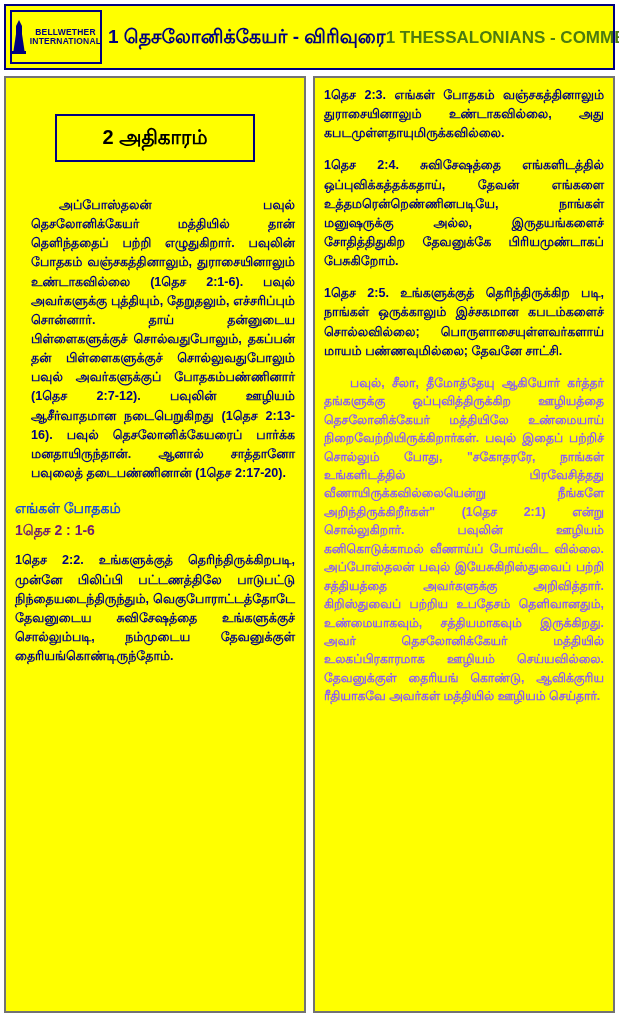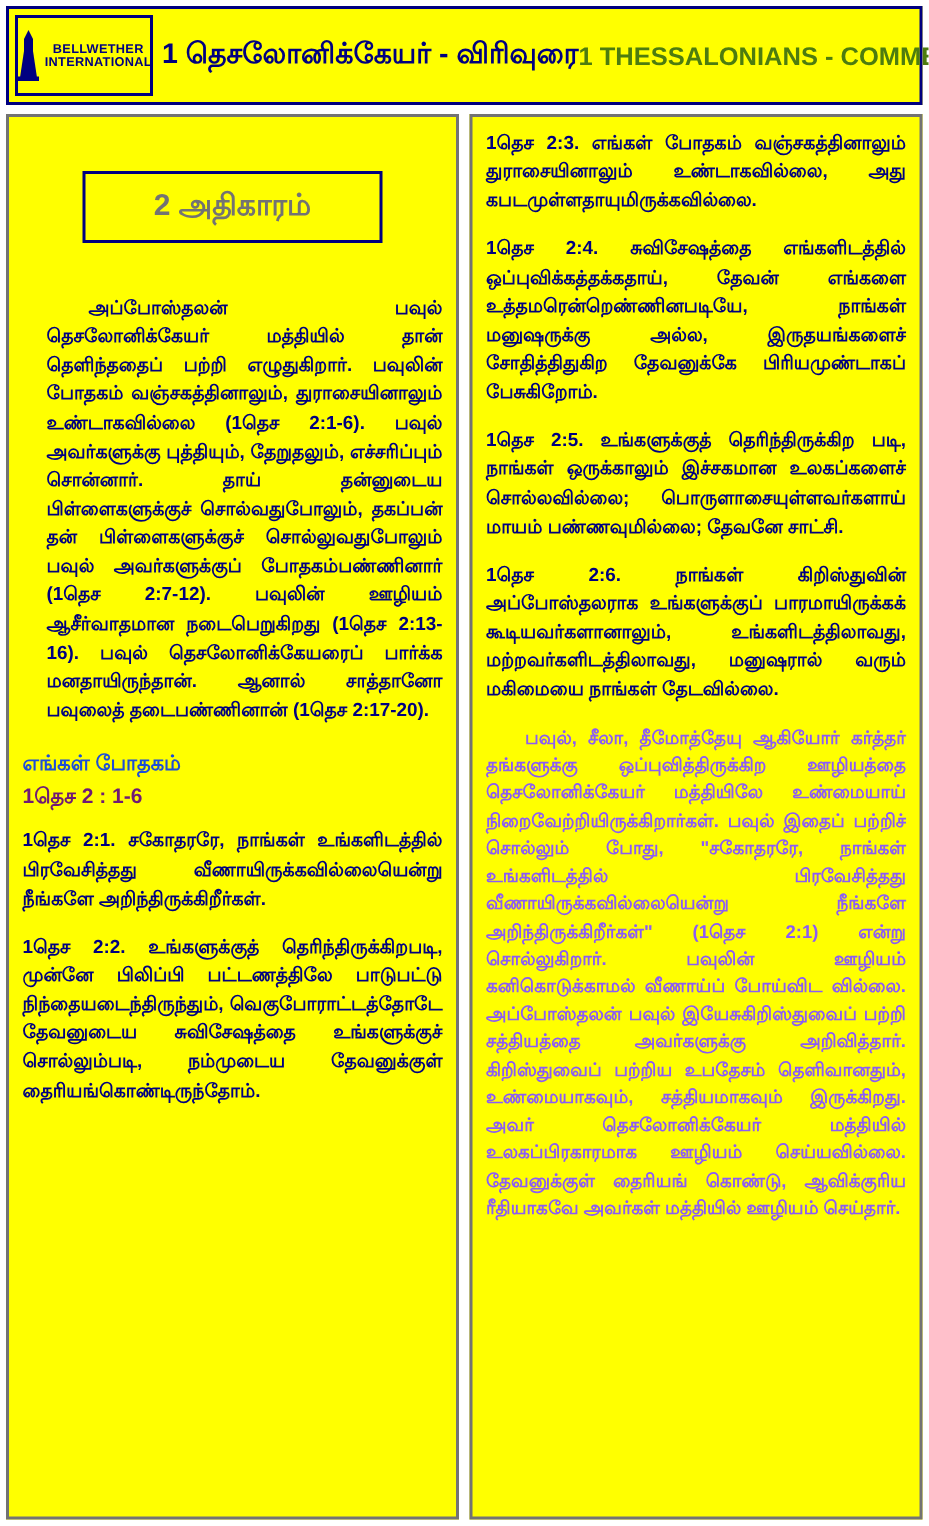--- a/index.html
+++ b/index.html
@@ -111,21 +111,21 @@
     border: 2px solid #000080;
     background: #ffff00;
     display: flex;
     align-items: center;
     justify-content: center;
     box-shadow: 0 0 0 2px #ffff00 inset;
   }
   .chapter-box span {
     font-size: 20px;
     font-weight: bold;
-    color: #737373;
+    color: #000000;
   }
 
   p {
     margin: 0 0 11px 16px;
   }
   .para {
     font-size: 12.6px;
     line-height: 1.52;
     text-align: justify;
     text-justify: inter-word;
@@ -205,24 +205,20 @@
 
     <div class="chapter-box">
       <span>2 அதிகாரம்</span>
     </div>
 
     <p class="para para-intro">அப்போஸ்தலன் பவுல் தெசலோனிக்கேயர் மத்தியில் தான் தெளிந்ததைப் பற்றி எழுதுகிறார். பவுலின் போதகம் வஞ்சகத்தினாலும், துராசையினாலும் உண்டாகவில்லை (1தெச 2:1-6). பவுல் அவர்களுக்கு புத்தியும், தேறுதலும், எச்சரிப்பும் சொன்னார். தாய் தன்னுடைய பிள்ளைகளுக்குச் சொல்வதுபோலும், தகப்பன் தன் பிள்ளைகளுக்குச் சொல்லுவதுபோலும் பவுல் அவர்களுக்குப் போதகம்பண்ணினார் (1தெச 2:7-12). பவுலின் ஊழியம் ஆசீர்வாதமான நடைபெறுகிறது (1தெச 2:13-16). பவுல் தெசலோனிக்கேயரைப் பார்க்க மனதாயிருந்தான். ஆனால் சாத்தானோ பவுலைத் தடைபண்ணினான் (1தெச 2:17-20).</p>
 
     <div class="section-head">எங்கள் போதகம்</div>
     <div class="section-ref">1தெச 2 : 1-6</div>
 
-    <p class="verse">
-      <span class="ref">1தெச 2:1.</span>
-      <span>சகோதரரே, நாங்கள் உங்களிடத்தில் பிரவேசித்தது வீணாயிருக்கவில்லையென்று நீங்களே அறிந்திருக்கிறீர்கள்.</span>
-    </p>
 
     <p class="verse">
       <span class="ref">1தெச 2:2.</span>
       <span>உங்களுக்குத் தெரிந்திருக்கிறபடி, முன்னே பிலிப்பி பட்டணத்திலே பாடுபட்டு நிந்தையடைந்திருந்தும், வெகுபோராட்டத்தோடே தேவனுடைய சுவிசேஷத்தை உங்களுக்குச் சொல்லும்படி, நம்முடைய தேவனுக்குள் தைரியங்கொண்டிருந்தோம்.</span>
     </p>
 
   </div>
 
   <div class="col col-right">
 
@@ -231,25 +227,21 @@
       <span>எங்கள் போதகம் வஞ்சகத்தினாலும் துராசையினாலும் உண்டாகவில்லை, அது கபடமுள்ளதாயுமிருக்கவில்லை.</span>
     </p>
 
     <p class="verse">
       <span class="ref">1தெச 2:4.</span>
       <span>சுவிசேஷத்தை எங்களிடத்தில் ஒப்புவிக்கத்தக்கதாய், தேவன் எங்களை உத்தமரென்றெண்ணினபடியே, நாங்கள் மனுஷருக்கு அல்ல, இருதயங்களைச் சோதித்திதுகிற தேவனுக்கே பிரியமுண்டாகப் பேசுகிறோம்.</span>
     </p>
 
     <p class="verse">
       <span class="ref">1தெச 2:5.</span>
-      <span>உங்களுக்குத் தெரிந்திருக்கிற படி, நாங்கள் ஒருக்காலும் இச்சகமான உலகப்களைச் சொல்லவில்லை; பொருளாசையுள்ளவர்களாய் மாயம் பண்ணவுமில்லை; தேவனே சாட்சி.</span>
-    </p>
-
-    <p class="verse">
-      <span class="ref">1தெச 2:6.</span>
-      <span>நாங்கள் கிறிஸ்துவின் அப்போஸ்தலராக உங்களுக்குப் பாரமாயிருக்கக் கூடியவர்களானாலும், உங்களிடத்திலாவது, மற்றவர்களிடத்திலாவது, மனுஷரால் வரும் மகிமையை நாங்கள் தேடவில்லை.</span>
-    </p>
+      <span>உங்களுக்குத் தெரிந்திருக்கிற படி, நாங்கள் ஒருக்காலும் இச்சகமான கபடம்களைச் சொல்லவில்லை; பொருளாசையுள்ளவர்களாய் மாயம் பண்ணவுமில்லை; தேவனே சாட்சி.</span>
+    </p>
+
 
     <p class="commentary">பவுல், சீலா, தீமோத்தேயு ஆகியோர் கர்த்தர் தங்களுக்கு ஒப்புவித்திருக்கிற ஊழியத்தை தெசலோனிக்கேயர் மத்தியிலே உண்மையாய் நிறைவேற்றியிருக்கிறார்கள். பவுல் இதைப் பற்றிச் சொல்லும் போது, "சகோதரரே, நாங்கள் உங்களிடத்தில் பிரவேசித்தது வீணாயிருக்கவில்லையென்று நீங்களே அறிந்திருக்கிறீர்கள்" (1தெச 2:1) என்று சொல்லுகிறார். பவுலின் ஊழியம் கனிகொடுக்காமல் வீணாய்ப் போய்விட வில்லை. அப்போஸ்தலன் பவுல் இயேசுகிறிஸ்துவைப் பற்றி சத்தியத்தை அவர்களுக்கு அறிவித்தார். கிறிஸ்துவைப் பற்றிய உபதேசம் தெளிவானதும், உண்மையாகவும், சத்தியமாகவும் இருக்கிறது. அவர் தெசலோனிக்கேயர் மத்தியில் உலகப்பிரகாரமாக ஊழியம் செய்யவில்லை. தேவனுக்குள் தைரியங் கொண்டு, ஆவிக்குரிய ரீதியாகவே அவர்கள் மத்தியில் ஊழியம் செய்தார்.</p>
 
   </div>
 
 </div>
 
 </body></html>

